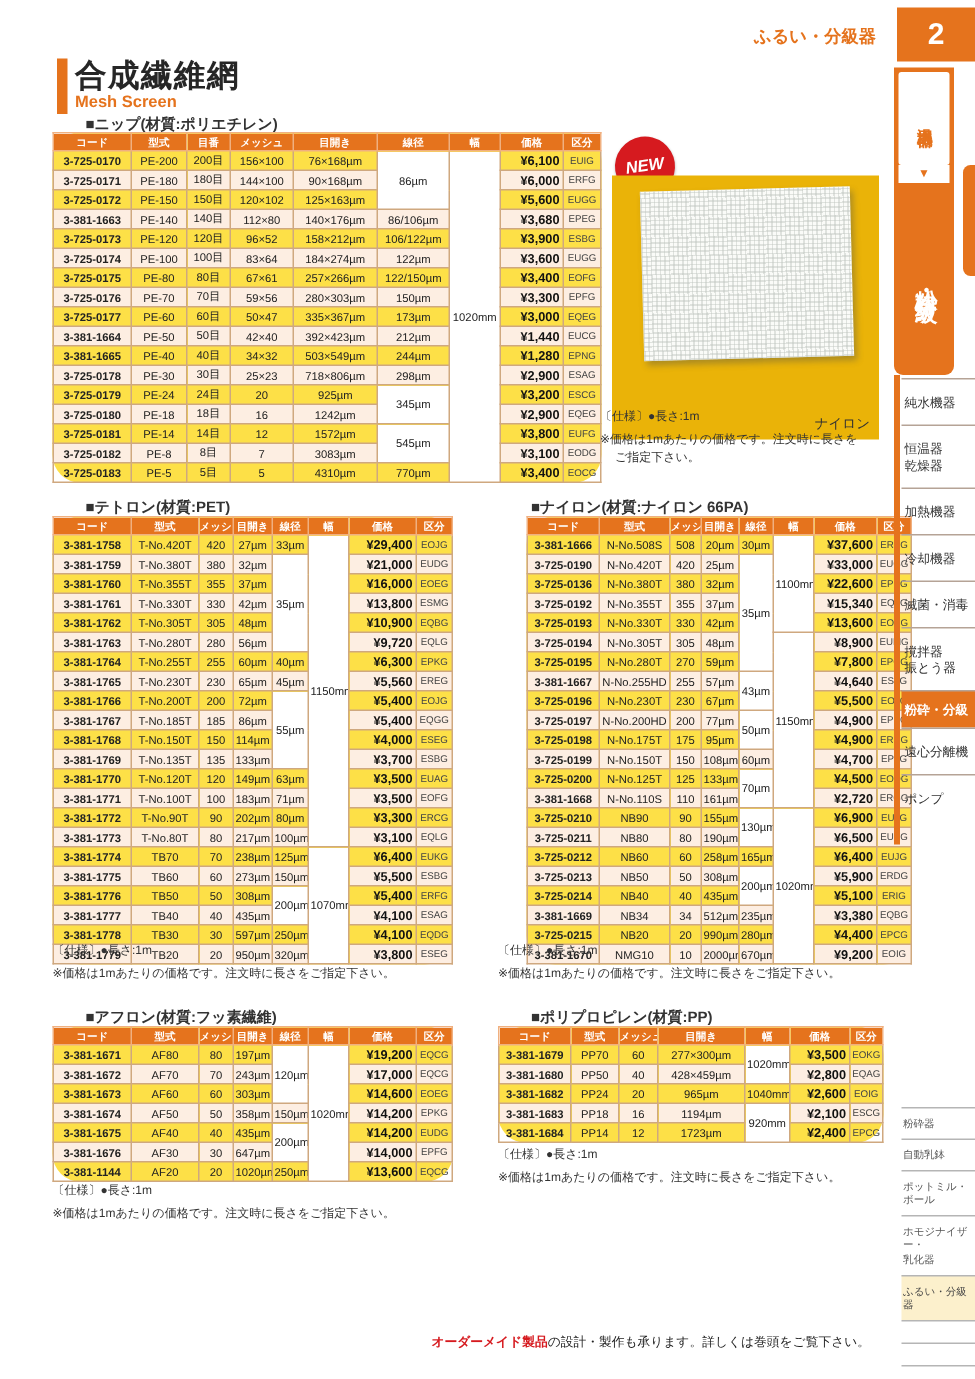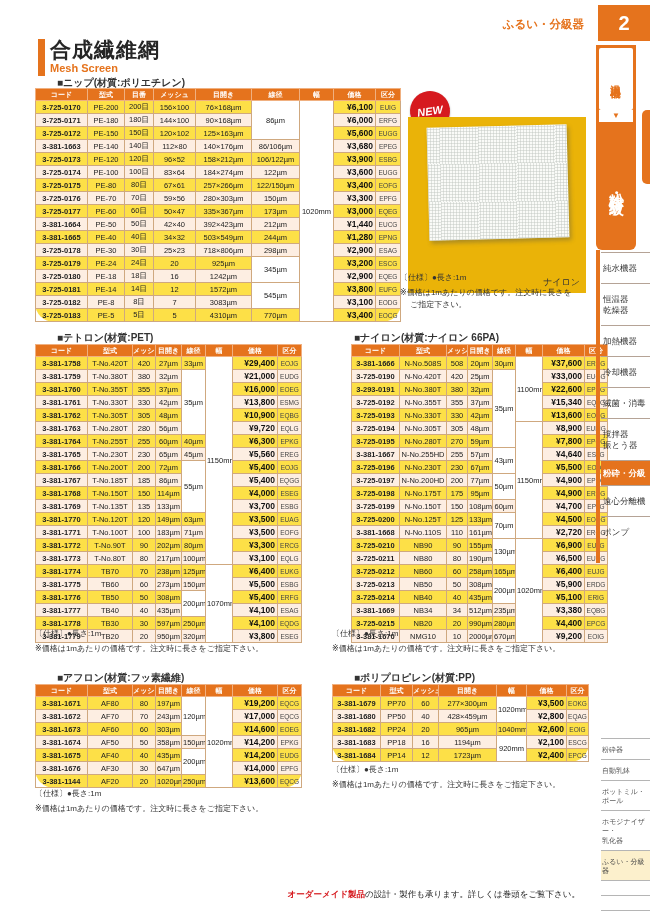--- a/index.html
+++ b/index.html
@@ -547,21 +547,21 @@
       <tr>
         <td class="c-code">3-725-0190</td>
         <td class="c-model">N-No.420T</td>
         <td class="c-num">420</td>
         <td class="c-num">25µm</td>
         <td rowspan="6" class="c-num">35µm</td>
         <td class="c-price">¥33,000</td>
         <td class="c-kubun">EUGG</td>
       </tr>
       <tr>
-        <td class="c-code">3-293-0191</td>
+        <td class="c-code">3-725-0136</td>
         <td class="c-model">N-No.380T</td>
         <td class="c-num">380</td>
         <td class="c-num">32µm</td>
         <td class="c-price">¥22,600</td>
         <td class="c-kubun">EPBG</td>
       </tr>
       <tr>
         <td class="c-code">3-725-0192</td>
         <td class="c-model">N-No.355T</td>
         <td class="c-num">355</td>

